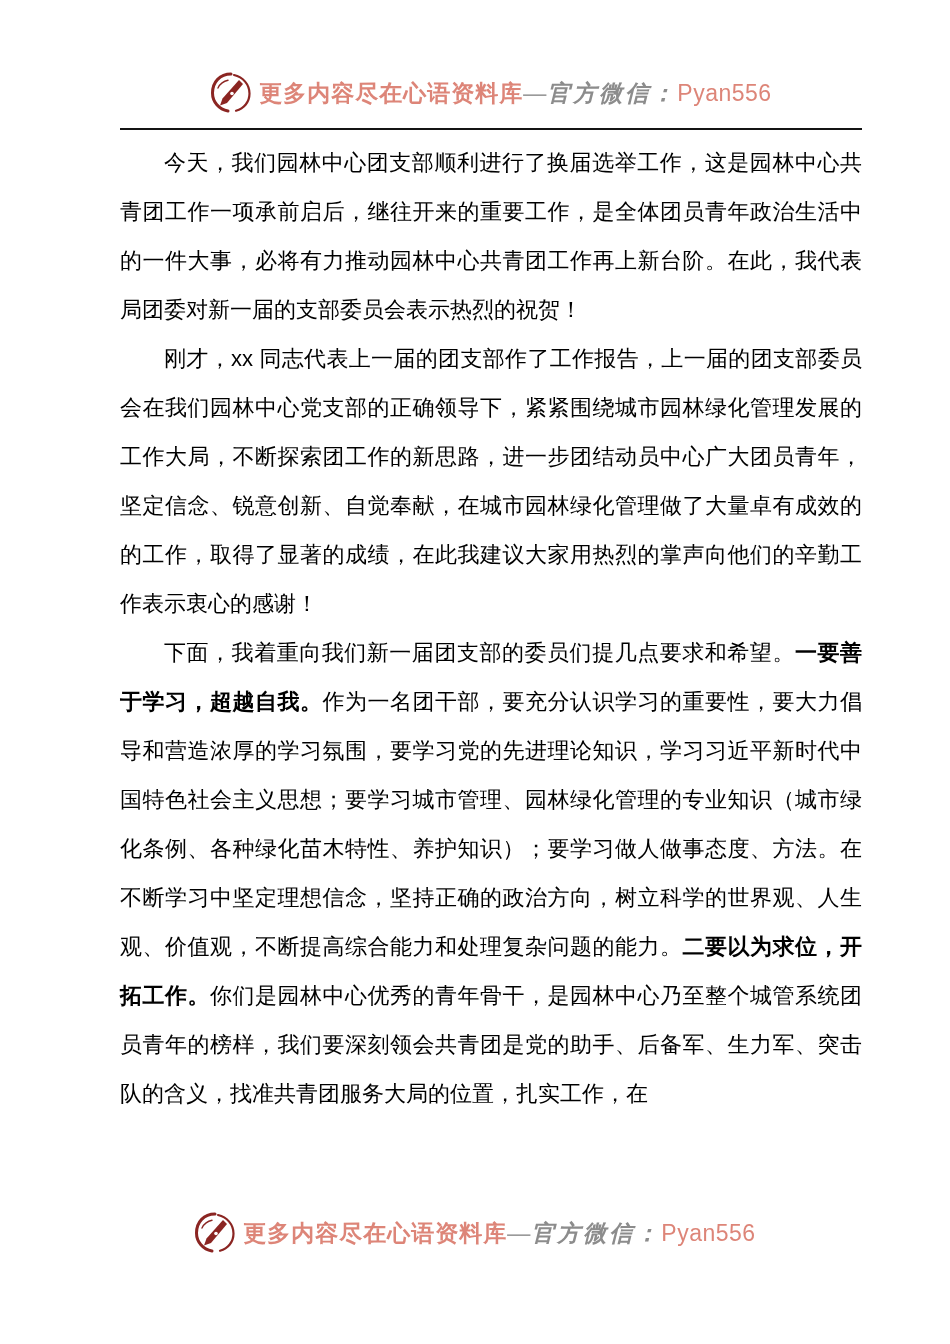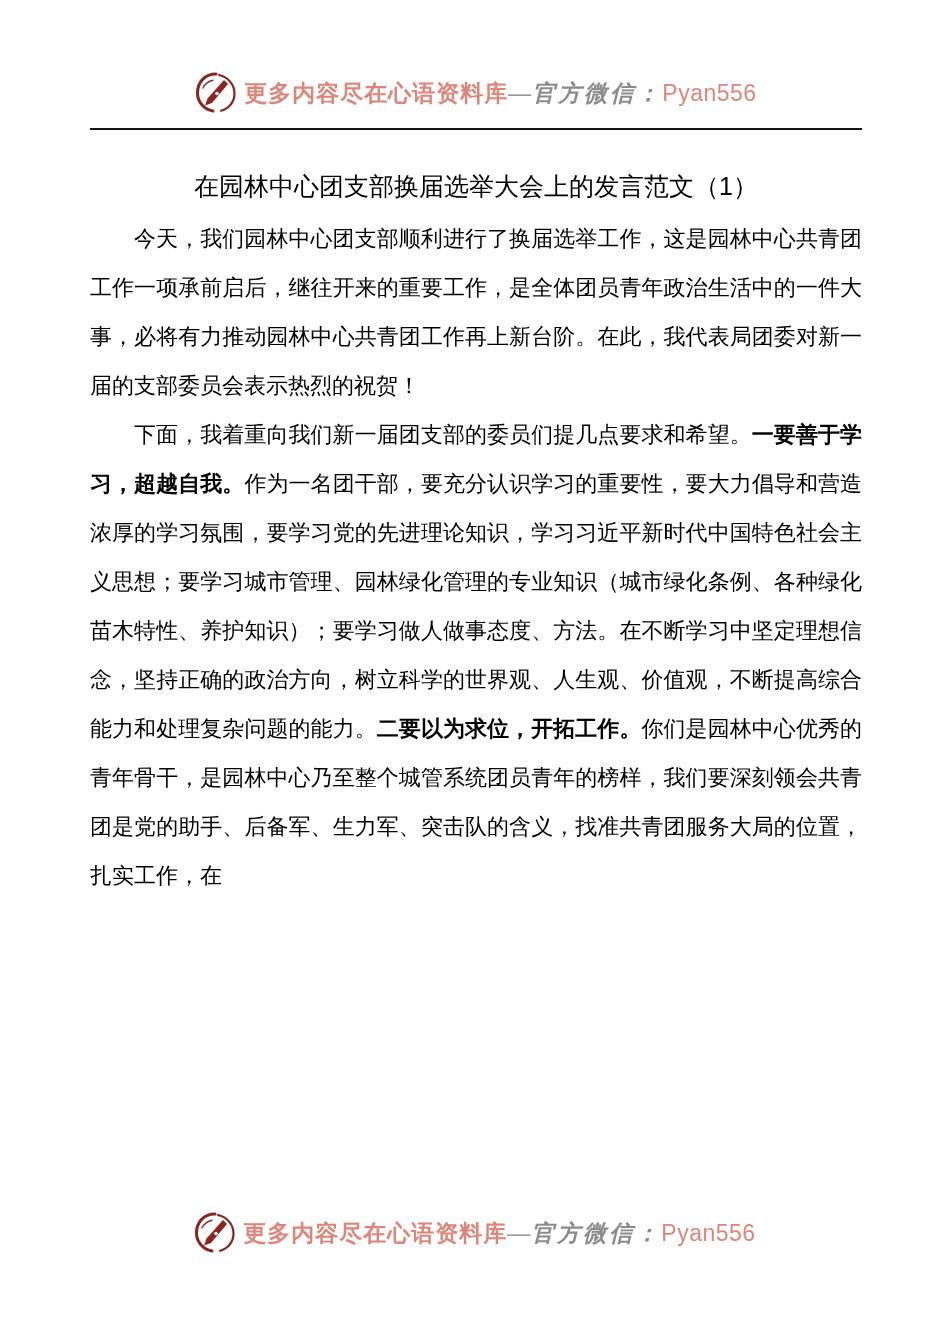--- a/index.html
+++ b/index.html
@@ -8,21 +8,21 @@
     --logo:#8b2522;
     --ink:#000000;
   }
   *{box-sizing:border-box;}
   html,body{margin:0;padding:0;background:#ffffff;}
   .page{
     position:relative;
     width:950px;height:1344px;
     margin:0 auto;
     background:#ffffff;
-    padding:0 88px 0 90px;
+    padding:0 88px 0 120px;
     font-family:"Liberation Sans",sans-serif;
     color:var(--ink);
     overflow:hidden;
   }
   .watermark{
     display:flex;justify-content:center;align-items:center;
     gap:7px;height:46px;
   }
   .watermark.header{margin-top:70px;}
   .watermark .logo{width:42px;height:42px;flex:0 0 auto;}
@@ -86,24 +86,24 @@
       <path d="M24 3 C33 5 39.5 12.5 39.5 21.5 C39.5 30 34 36.5 26 38.8" fill="none" stroke="#8b2522" stroke-width="2.2" stroke-linecap="round"></path>
       <path d="M29 8 L33 12 L17 31 L10 33.5 L12.5 26.5 Z" fill="#8b2522"></path>
       <circle cx="22" cy="21.5" r="1.8" fill="#ffffff"></circle>
       <path d="M8 16 C10 12 14 9 18 8.3" fill="none" stroke="#8b2522" stroke-width="1.4" stroke-linecap="round"></path>
     </svg>
     <span class="wm-text"><span class="wm-brand">更多内容尽在心语资料库</span><span class="wm-dash">—</span><span class="wm-label">官方微信：</span><span class="wm-value">Pyan556</span></span>
   </div>
 
   <hr class="divider">
 
-  <h1 class="doc-title">在园林中心团支部换届选举大会上的发言范文（1）</h1>
 
   <div class="doc-body">
       <p><span>今天，我们园林中心团支部顺利进行了换届选举工作，这是园林中心共青团工作一项承前启后，继往开来的重要工作，是全体团员青年政治生活中的一件大事，必将有力推动园林中心共青团工作再上新台阶。在此，我代表局团委对新一届的支部委员会表示热烈的祝贺！</span></p>
+      <p><span>刚才，xx 同志代表上一届的团支部作了工作报告，上一届的团支部委员会在我们园林中心党支部的正确领导下，紧紧围绕城市园林绿化管理发展的工作大局，不断探索团工作的新思路，进一步团结动员中心广大团员青年，坚定信念、锐意创新、自觉奉献，在城市园林绿化管理做了大量卓有成效的的工作，取得了显著的成绩，在此我建议大家用热烈的掌声向他们的辛勤工作表示衷心的感谢！</span></p>
       <p><span>下面，我着重向我们新一届团支部的委员们提几点要求和希望。</span><span class="bold">一要善于学习，超越自我。</span><span>作为一名团干部，要充分认识学习的重要性，要大力倡导和营造浓厚的学习氛围，要学习党的先进理论知识，学习习近平新时代中国特色社会主义思想；要学习城市管理、园林绿化管理的专业知识（城市绿化条例、各种绿化苗木特性、养护知识）；要学习做人做事态度、方法。在不断学习中坚定理想信念，坚持正确的政治方向，树立科学的世界观、人生观、价值观，不断提高综合能力和处理复杂问题的能力。</span><span class="bold">二要以为求位，开拓工作。</span><span>你们是园林中心优秀的青年骨干，是园林中心乃至整个城管系统团员青年的榜样，我们要深刻领会共青团是党的助手、后备军、生力军、突击队的含义，找准共青团服务大局的位置，扎实工作，在</span></p>
     </div>
 
   <div class="watermark footer">
     <svg class="logo" viewBox="0 0 42 42" aria-hidden="true">
       <path d="M21 2 C10 2 2.5 10 2.5 21 C2.5 30 9 37.5 18 39" fill="none" stroke="#8b2522" stroke-width="3" stroke-linecap="round"></path>
       <path d="M24 3 C33 5 39.5 12.5 39.5 21.5 C39.5 30 34 36.5 26 38.8" fill="none" stroke="#8b2522" stroke-width="2.2" stroke-linecap="round"></path>
       <path d="M29 8 L33 12 L17 31 L10 33.5 L12.5 26.5 Z" fill="#8b2522"></path>
       <circle cx="22" cy="21.5" r="1.8" fill="#ffffff"></circle>
       <path d="M8 16 C10 12 14 9 18 8.3" fill="none" stroke="#8b2522" stroke-width="1.4" stroke-linecap="round"></path>

